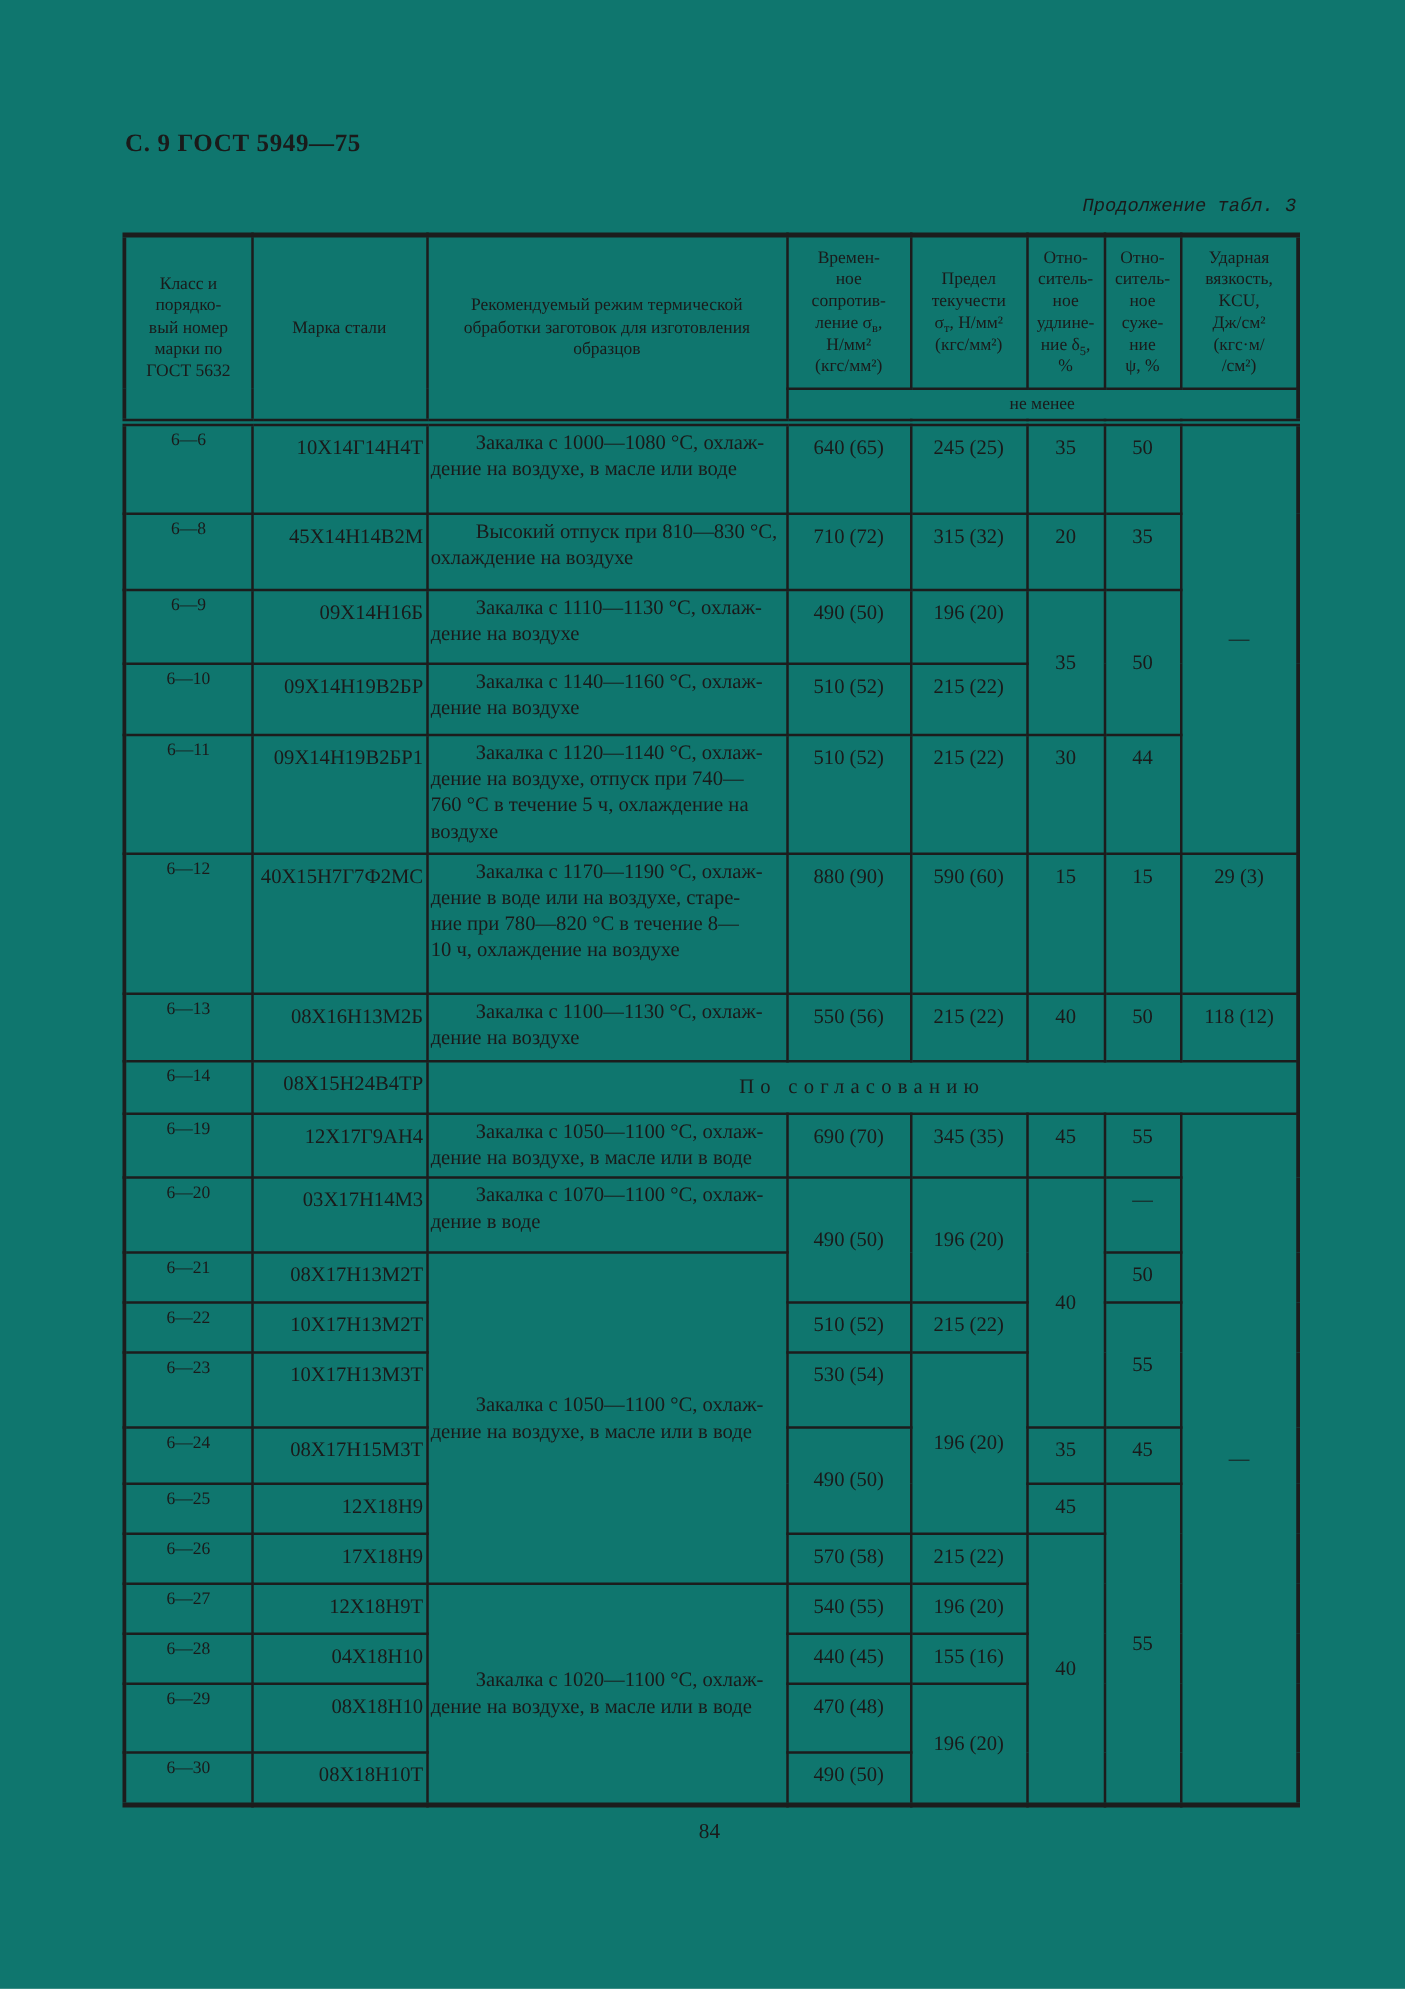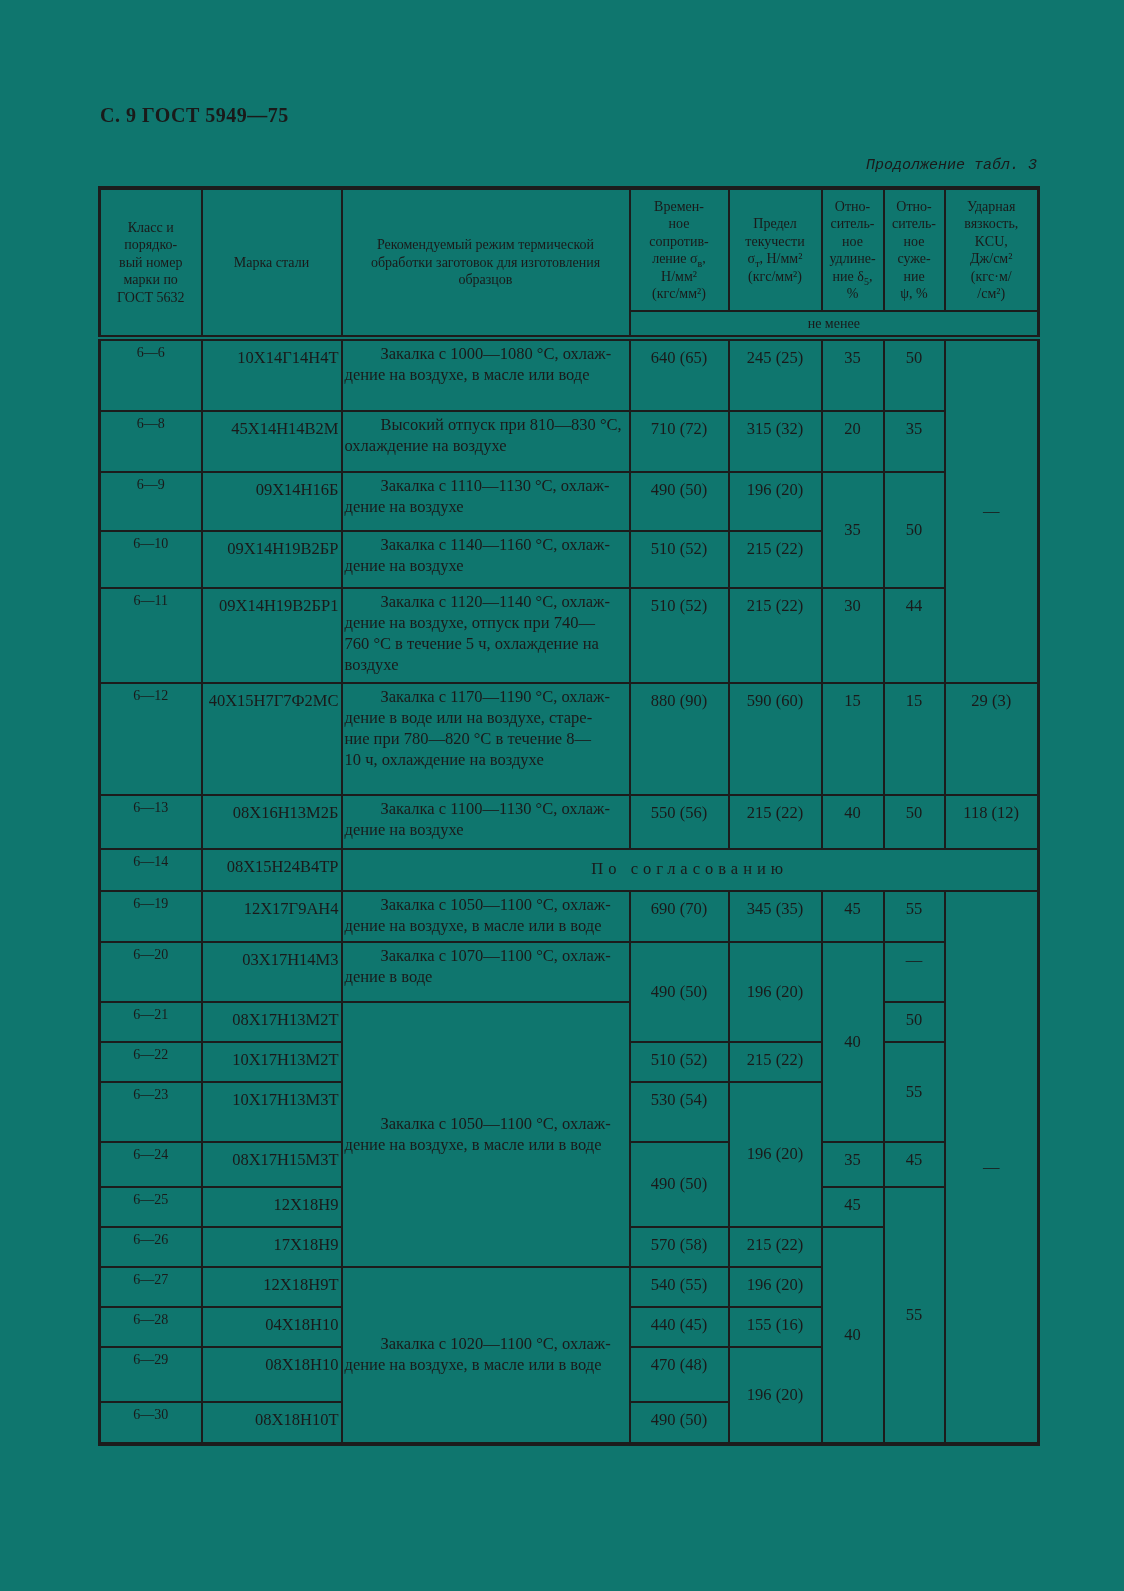--- a/index.html
+++ b/index.html
@@ -256,13 +256,14 @@
 
     <tr style="height:42px">
       <td class="nm">6—30</td>
       <td class="g">08Х18Н10Т</td>
       <td>490 (50)</td>
     </tr>
   </tbody>
       </table>
   </div>
 
+  <div class="page-number">84</div>
 </div>
 
 </body></html>

